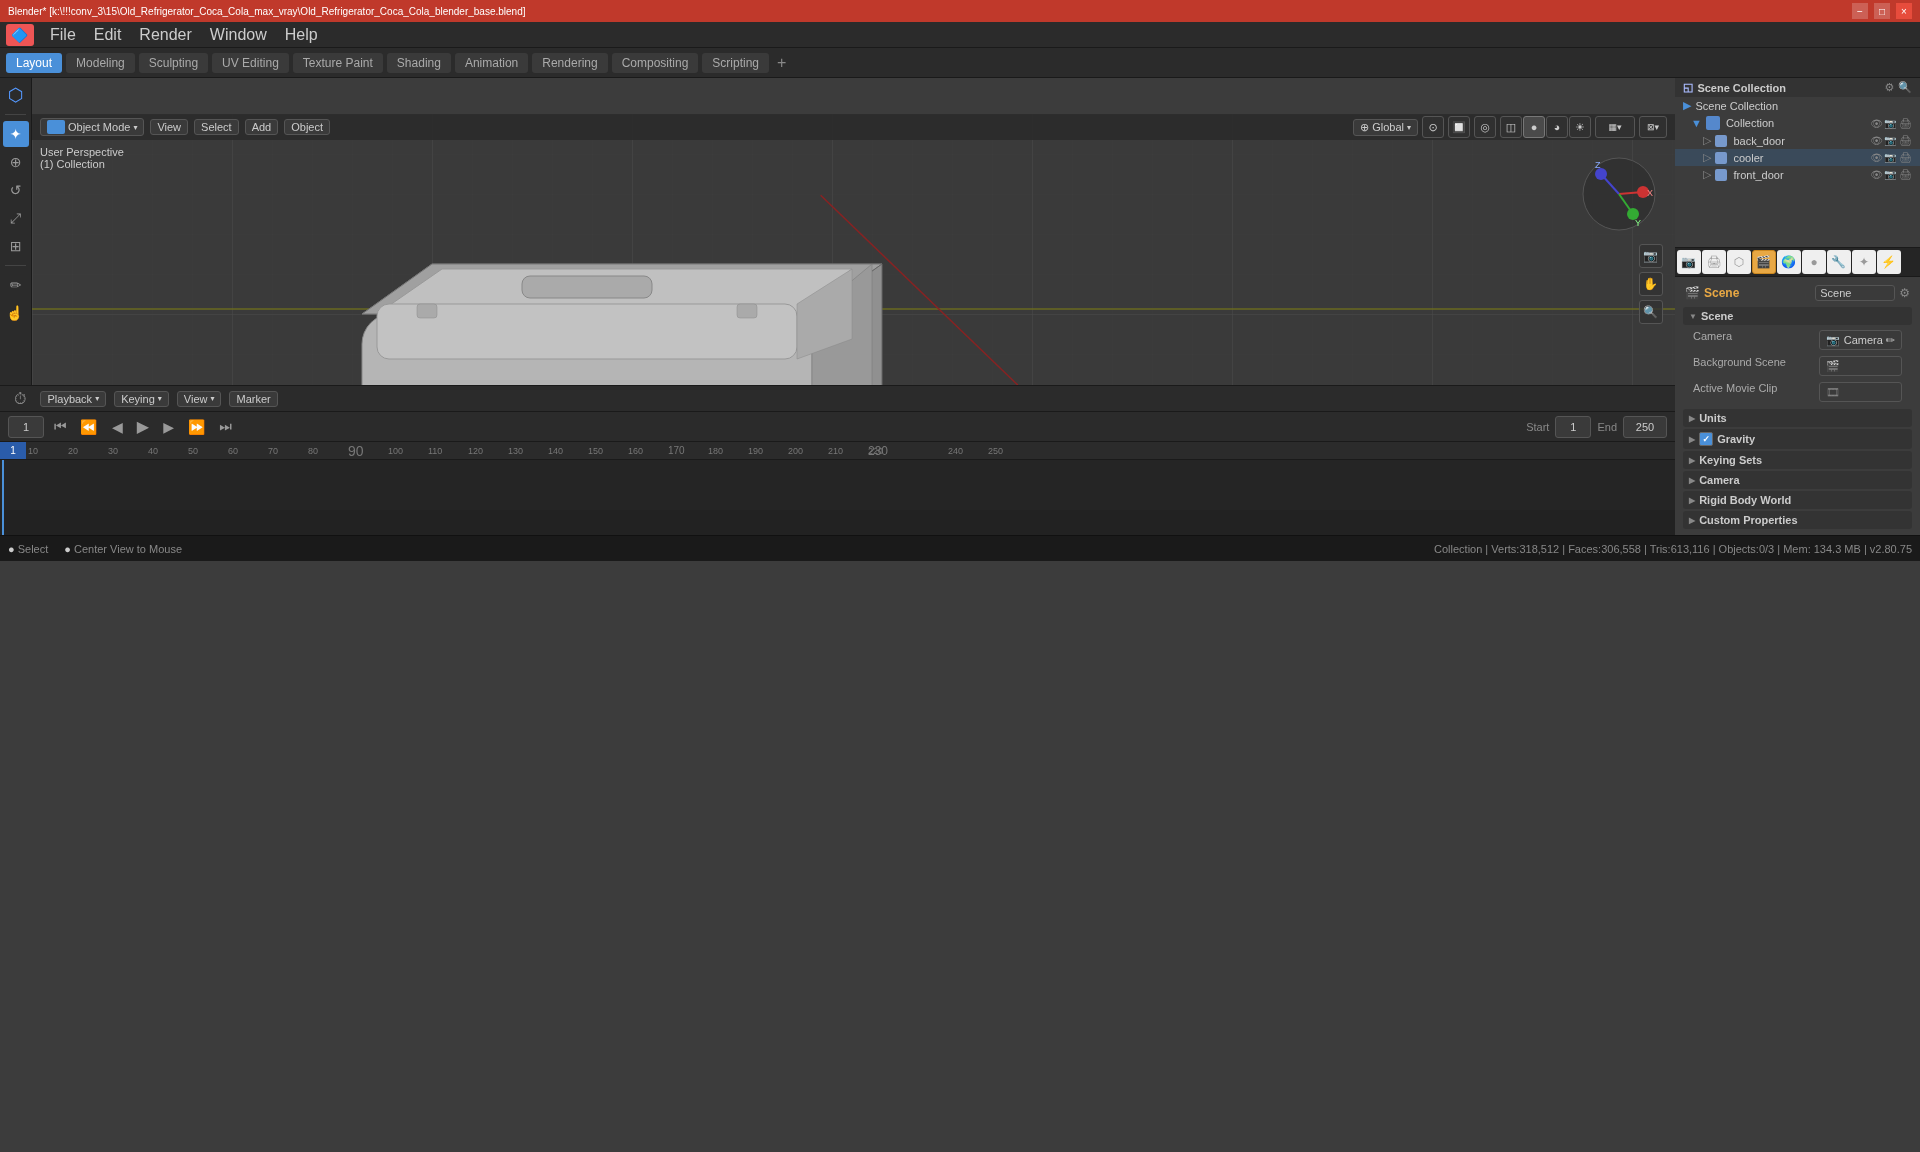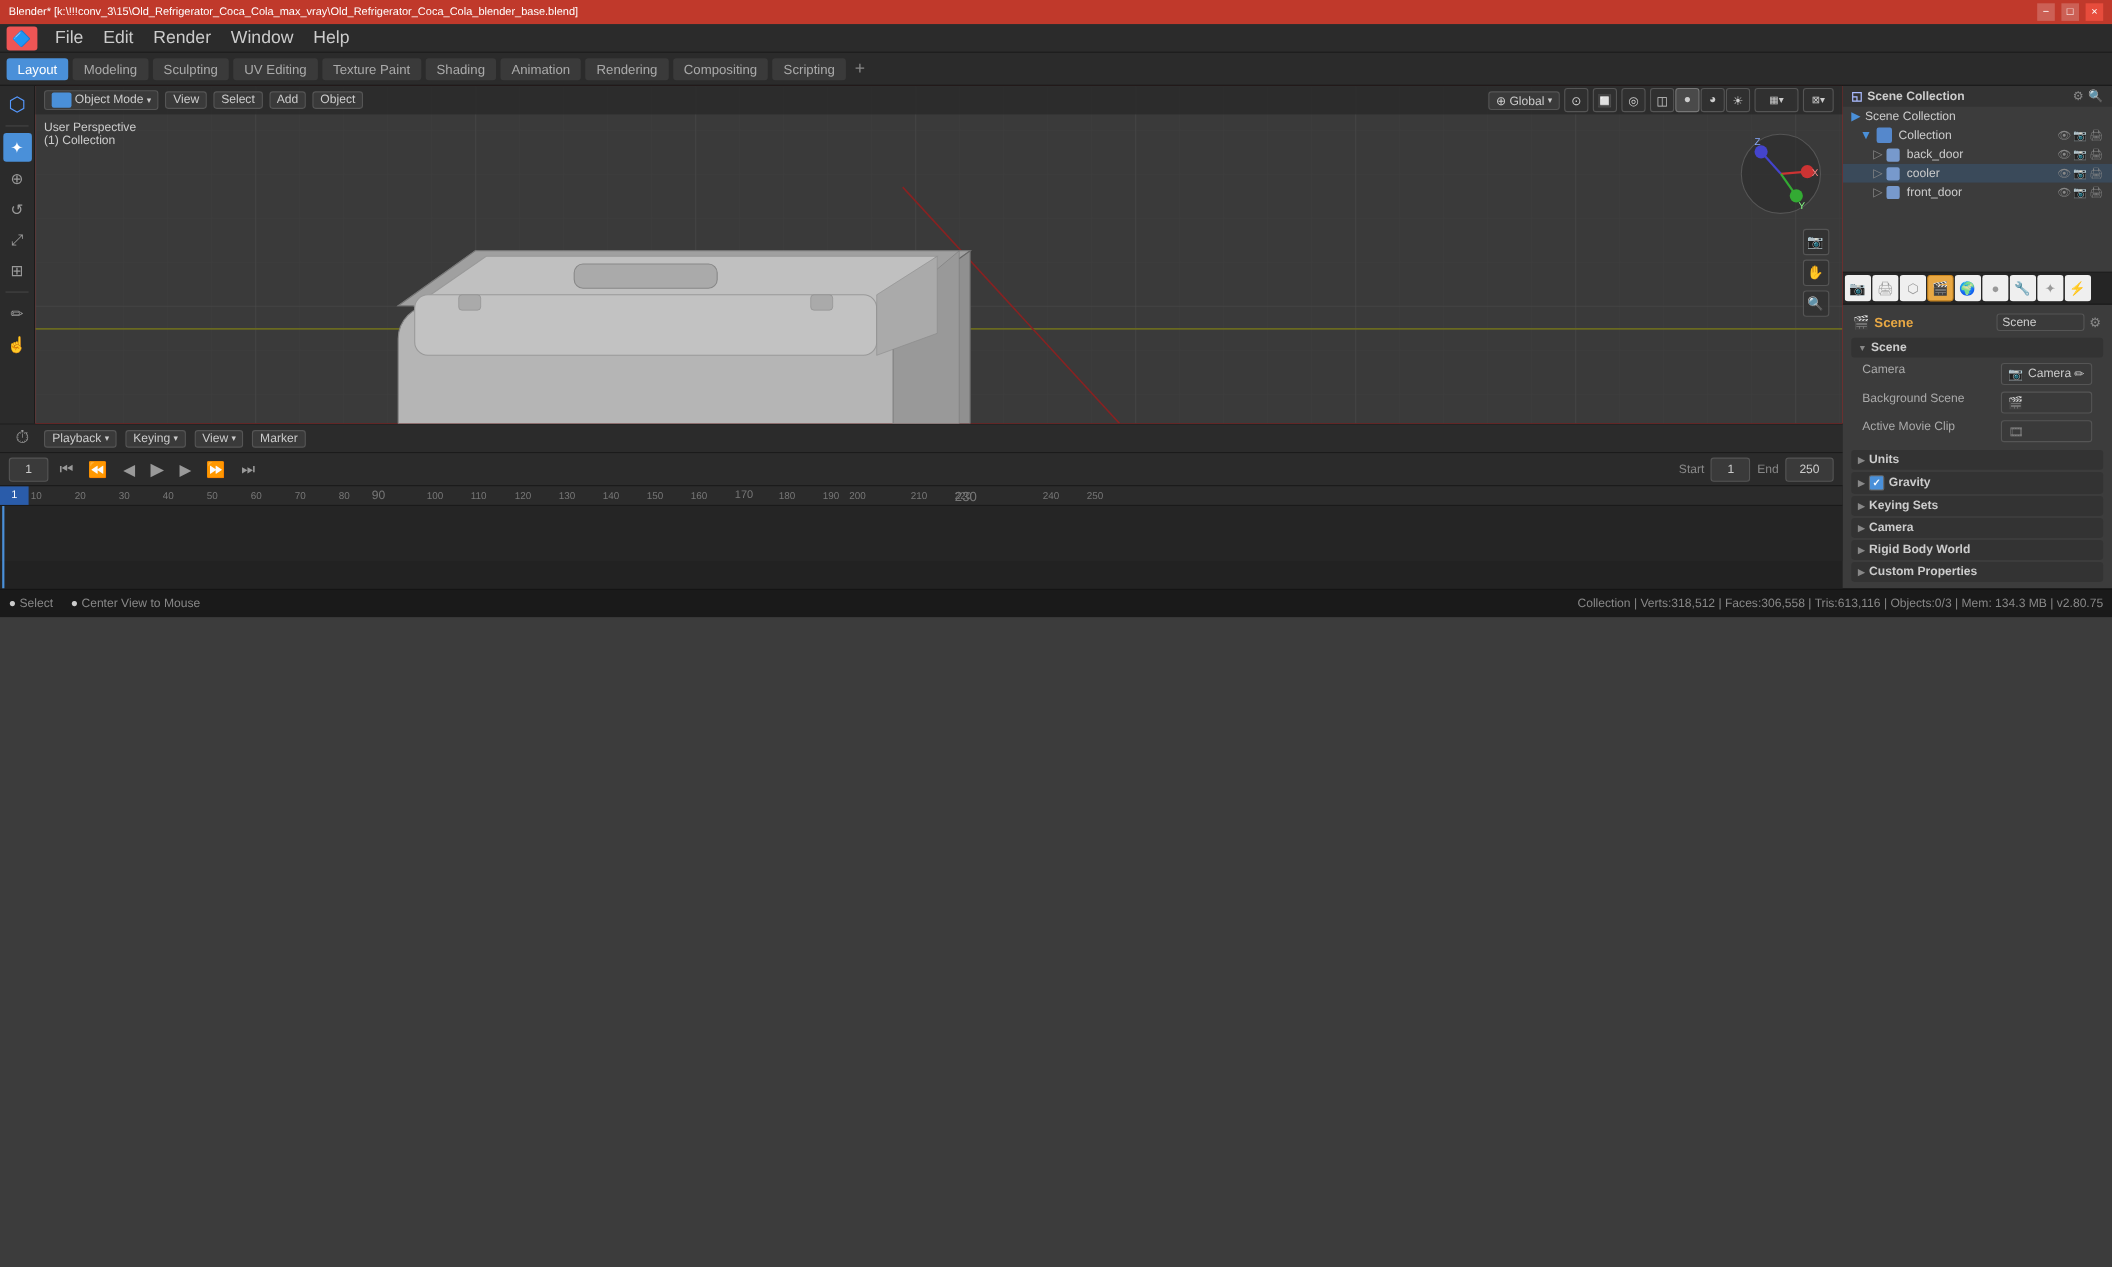--- a/index.html
+++ b/index.html
@@ -109,23 +109,24 @@
       justify-content: center;
       border-radius: 3px;
       font-size: 14px;
     }
     .left-tool-btn.active { background: #4a90d9; color: white; }
     .tool-separator { height: 1px; width: 80%; background: #444; margin: 4px 0; }
 
     
     #viewport {
       flex: 1;
-      background: #b91c1c;
+      background: #4d7c0f;
       position: relative;
       overflow: hidden;
+      margin-top: 36px;
     }
 
     
     #viewport-header {
       position: absolute;
       top: 0; left: 0; right: 0;
       height: 26px;
       background: rgba(43,43,43,0.9);
       display: flex;
       align-items: center;
@@ -666,32 +667,32 @@
 
           <div style="position:absolute; left:0; top:0; width:100%; height:100%; display:flex; align-items:center; padding-left:28px;">
             <span style="position:absolute; left:28px; font-size:9px; color:#777;">10</span>
             <span style="position:absolute; left:68px; font-size:9px; color:#777;">20</span>
             <span style="position:absolute; left:108px; font-size:9px; color:#777;">30</span>
             <span style="position:absolute; left:148px; font-size:9px; color:#777;">40</span>
             <span style="position:absolute; left:188px; font-size:9px; color:#777;">50</span>
             <span style="position:absolute; left:228px; font-size:9px; color:#777;">60</span>
             <span style="position:absolute; left:268px; font-size:9px; color:#777;">70</span>
             <span style="position:absolute; left:308px; font-size:9px; color:#777;">80</span>
-            <span style="position:absolute; left:338px; font-size:11px; color:#777;">90</span>
+            <span style="position:absolute; left:348px; font-size:14px; color:#777;">90</span>
             <span style="position:absolute; left:388px; font-size:9px; color:#777;">100</span>
             <span style="position:absolute; left:428px; font-size:9px; color:#777;">110</span>
             <span style="position:absolute; left:468px; font-size:9px; color:#777;">120</span>
             <span style="position:absolute; left:508px; font-size:9px; color:#777;">130</span>
             <span style="position:absolute; left:548px; font-size:9px; color:#777;">140</span>
             <span style="position:absolute; left:588px; font-size:9px; color:#777;">150</span>
             <span style="position:absolute; left:628px; font-size:9px; color:#777;">160</span>
             <span style="position:absolute; left:668px; font-size:10px; color:#777;">170</span>
             <span style="position:absolute; left:708px; font-size:9px; color:#777;">180</span>
             <span style="position:absolute; left:748px; font-size:9px; color:#777;">190</span>
-            <span style="position:absolute; left:772px; font-size:9px; color:#777;">200</span>
+            <span style="position:absolute; left:788px; font-size:9px; color:#777;">200</span>
             <span style="position:absolute; left:828px; font-size:9px; color:#777;">210</span>
             <span style="position:absolute; left:868px; font-size:9px; color:#777;text-align:center;">220</span>
             <span style="position:absolute; left:868px; font-size:12px; color:#777;">230</span>
             <span style="position:absolute; left:948px; font-size:9px; color:#777;">240</span>
             <span style="position:absolute; left:988px; font-size:9px; color:#777;">250</span>
           </div>
         </div>
 
         <div style="flex:1; background:#252525; min-height:50px;">
 

